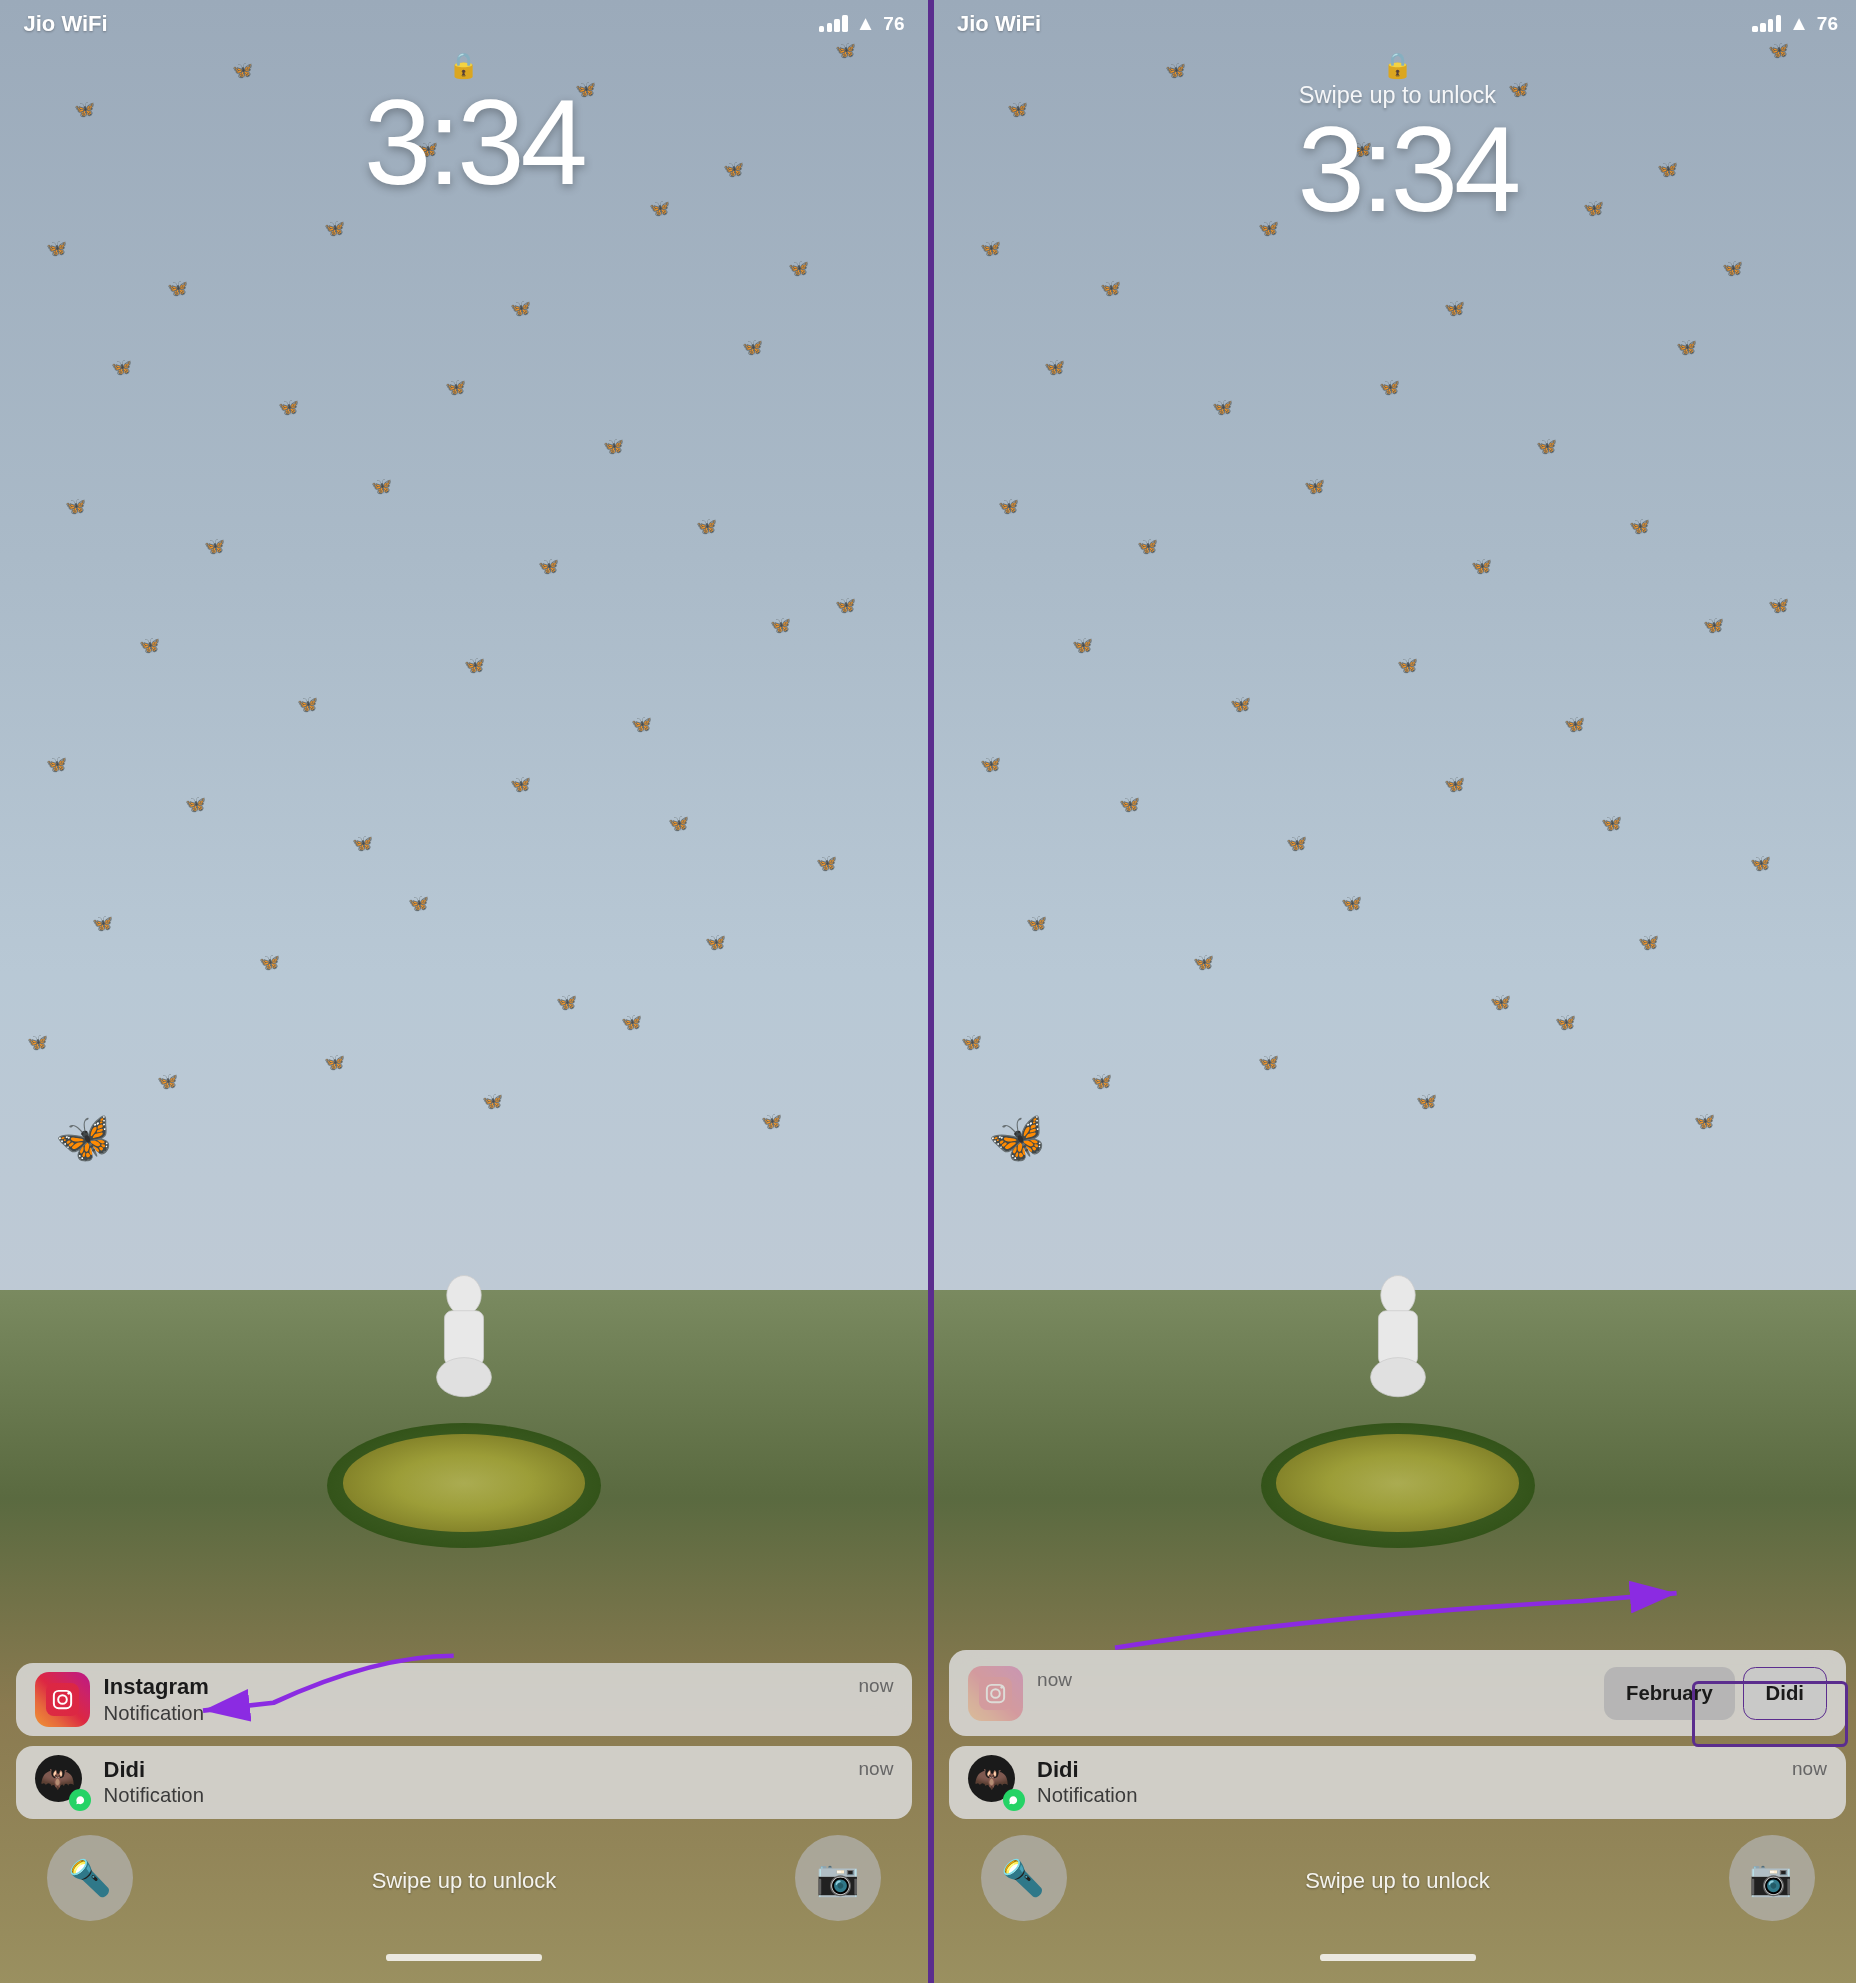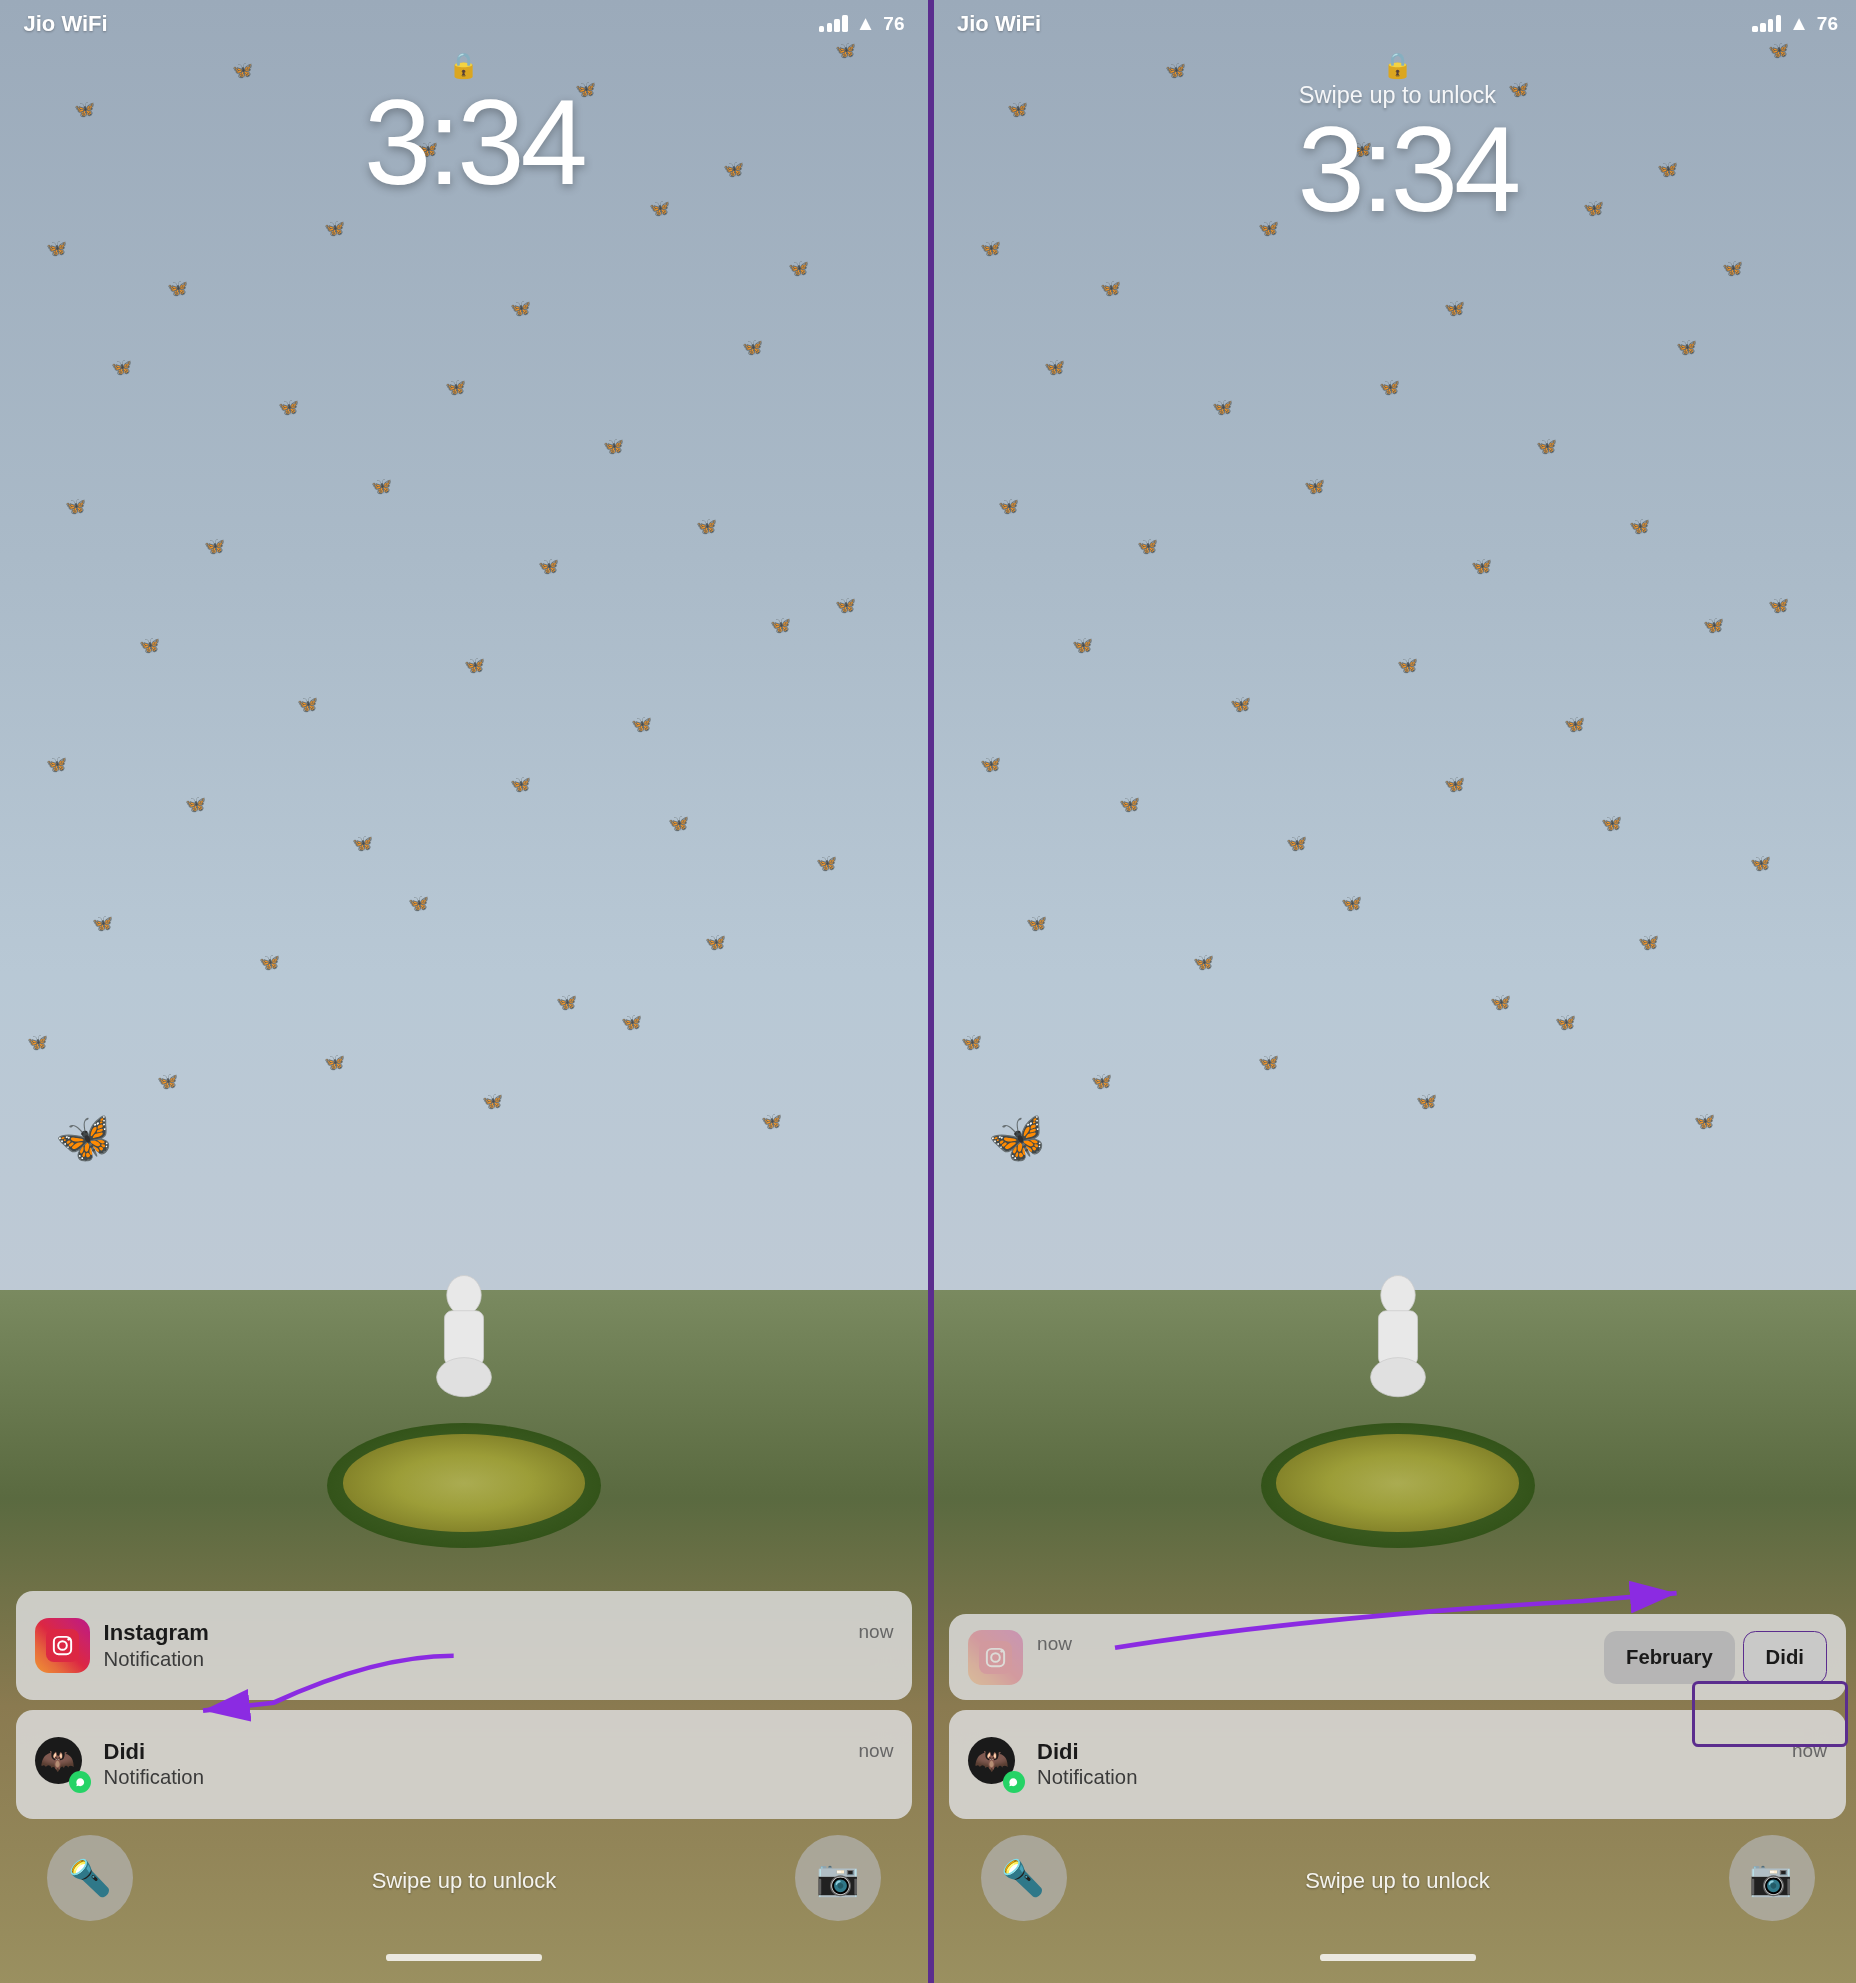--- a/index.html
+++ b/index.html
@@ -183,21 +183,21 @@
       left: 15.6px;
       right: 15.6px;
       z-index: 20;
     }
 
     .notification-card {
       background: rgba(220, 220, 220, 0.85);
       backdrop-filter: blur(15.6px);
       -webkit-backdrop-filter: blur(15.6px);
       border-radius: 17px;
-      padding: 27px 19px;
+      padding: 9px 19px;
       margin-bottom: 9.4px;
       display: flex;
       align-items: center;
       gap: 14px;
     }
 
     .notif-icon {
       width: 55px;
       height: 55px;
       border-radius: 14px;

